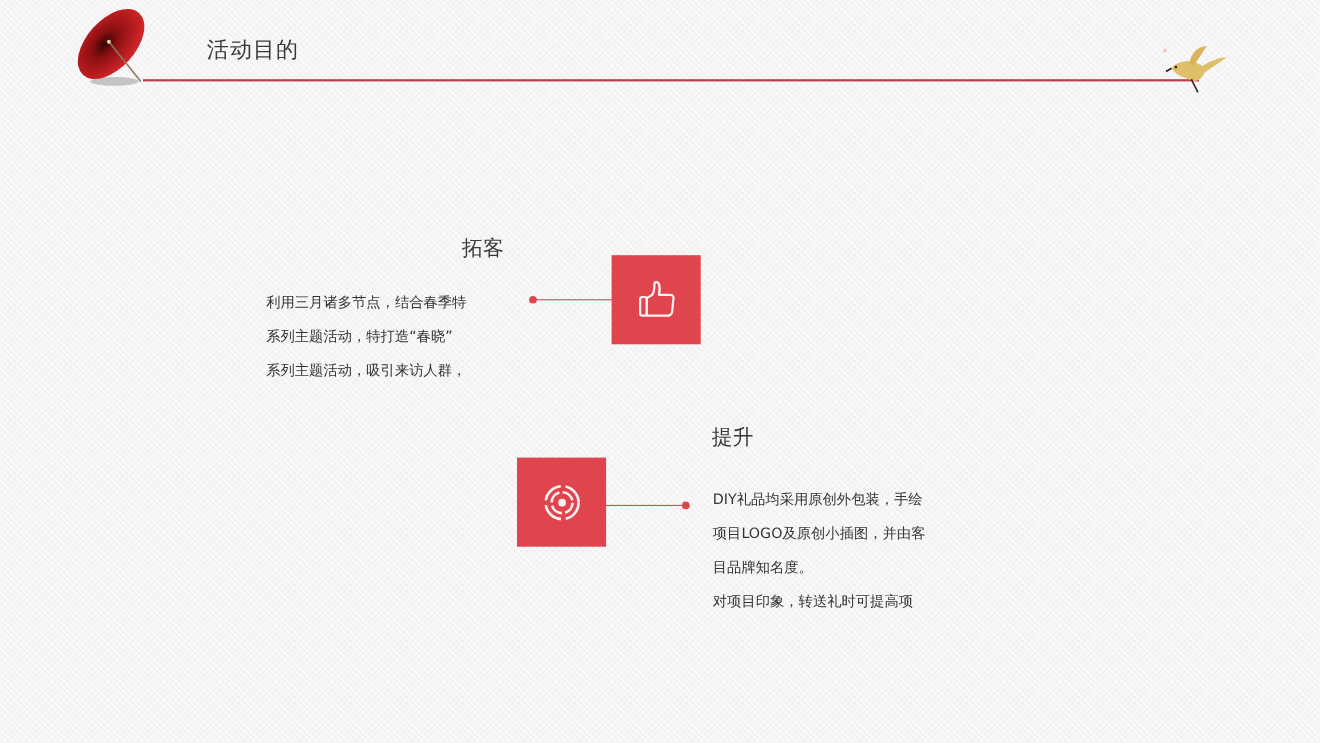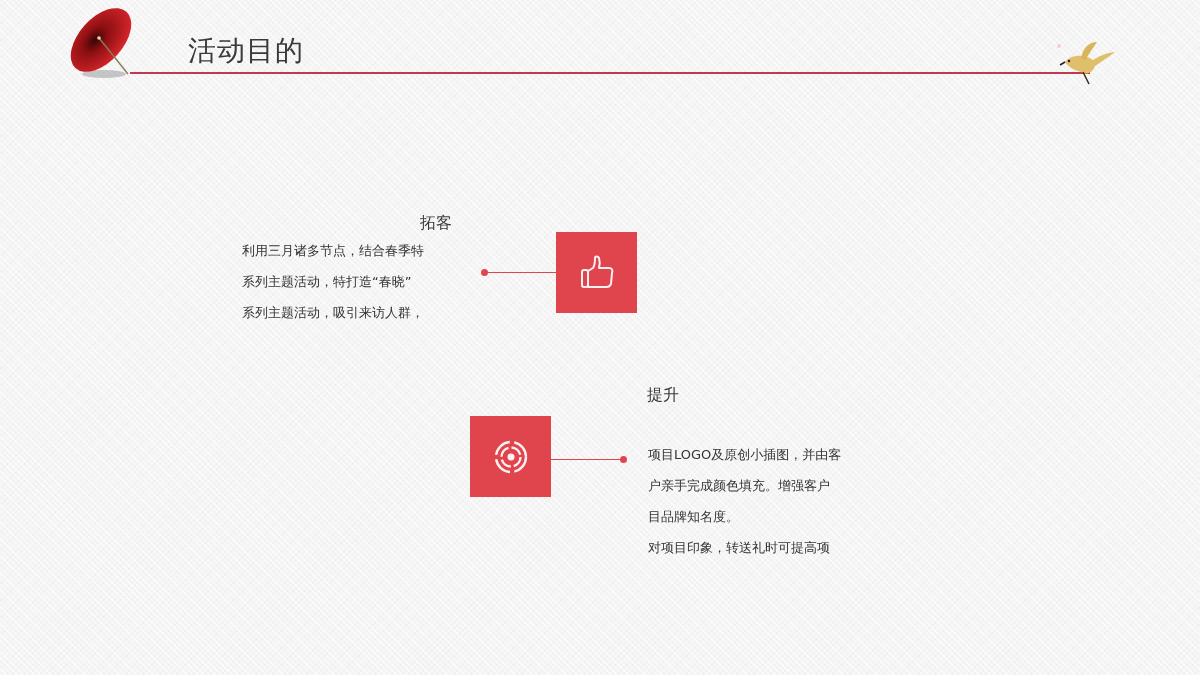--- a/index.html
+++ b/index.html
@@ -36,29 +36,29 @@
       position: absolute;
       left: 1055px;
       top: 38px;
       width: 62px;
       height: 48px;
     }
     .page-title {
       position: absolute;
       left: 188px;
       top: 32px;
-      font-size: 28px;
+      font-size: 20px;
       color: #3a3a3a;
       letter-spacing: 1px;
       font-weight: normal;
       margin: 0;
     }
     .block-title {
       position: absolute;
-      font-size: 16px;
+      font-size: 19px;
       color: #3a3a3a;
       margin: 0;
       font-weight: normal;
       text-align: right;
     }
     .block-text {
       position: absolute;
       font-size: 13px;
       color: #333;
       line-height: 31px;
@@ -111,21 +111,21 @@
   <circle cx="4" cy="8" r="2" fill="#f4c3bf" opacity="0.8"></circle>
   <path d="M10 24 C16 16, 30 16, 38 22 C44 18, 54 14, 60 14 C52 20, 46 24, 40 28 C38 34, 32 38, 26 34 C20 32, 14 30, 10 24 Z" fill="#e0bf6a"></path>
   <path d="M26 20 C28 10, 34 4, 42 4 C38 10, 34 16, 30 22 Z" fill="#d9b45a"></path>
   <path d="M28 34 L34 46" stroke="#3a2a1a" stroke-width="1.5"></path>
   <circle cx="14" cy="23" r="1.2" fill="#222"></circle>
   <path d="M10 24 L5 27" stroke="#222" stroke-width="1.5"></path>
 </svg>
 
 <section>
   <h2 class="block-title" style="left:420px; top:213px;">拓客</h2>
-  <div class="block-text" style="left:242px; top:235px;">
+  <div class="block-text" style="left:242px; top:260px;">
     <div>利用三月诸多节点，结合春季特</div>
     <div>系列主题活动，特打造“春晓”</div>
     <div>系列主题活动，吸引来访人群，</div>
   </div>
   <div class="dot" style="left:481px; top:269px;"></div>
   <div class="connector" style="left:485px; top:272px; width:71px;"></div>
   <div class="square" style="left:556px; top:232px;">
     <svg width="38" height="38" viewBox="0 0 38 38" fill="none" stroke="#ffffff" stroke-width="2" stroke-linejoin="round" stroke-linecap="round" opacity="0.92">
       <rect x="4" y="16" width="6" height="17" rx="2"></rect>
       <path d="M10 17 L15 14 C17 11, 17 8, 17 4 C17 2, 20 2, 21 4 C22 7, 22 10, 21 14 L31 14 C34 14, 35 16, 34 19 L33 30 C32 32, 31 33, 29 33 L10 33 Z"></path>
@@ -138,18 +138,18 @@
     <svg width="38" height="38" viewBox="0 0 38 38" fill="none" stroke="#ffffff" stroke-width="2.4" opacity="0.92">
       <circle cx="19" cy="19" r="15" stroke-dasharray="20 4.5"></circle>
       <circle cx="19" cy="19" r="9.5" stroke-dasharray="12 3"></circle>
       <circle cx="19" cy="19" r="3.5" fill="#ffffff" stroke="none"></circle>
     </svg>
   </div>
   <div class="connector" style="left:551px; top:459px; width:72px;"></div>
   <div class="dot" style="left:620px; top:456px;"></div>
   <h2 class="block-title" style="left:647px; top:385px;">提升</h2>
   <div class="block-text" style="left:648px; top:439px;">
+    <div>DIY礼品均采用原创外包装，手绘</div>
     <div>项目LOGO及原创小插图，并由客</div>
-    <div>户亲手完成颜色填充。增强客户</div>
     <div>目品牌知名度。</div>
     <div>对项目印象，转送礼时可提高项</div>
   </div>
 </section>
 
 </body></html>

